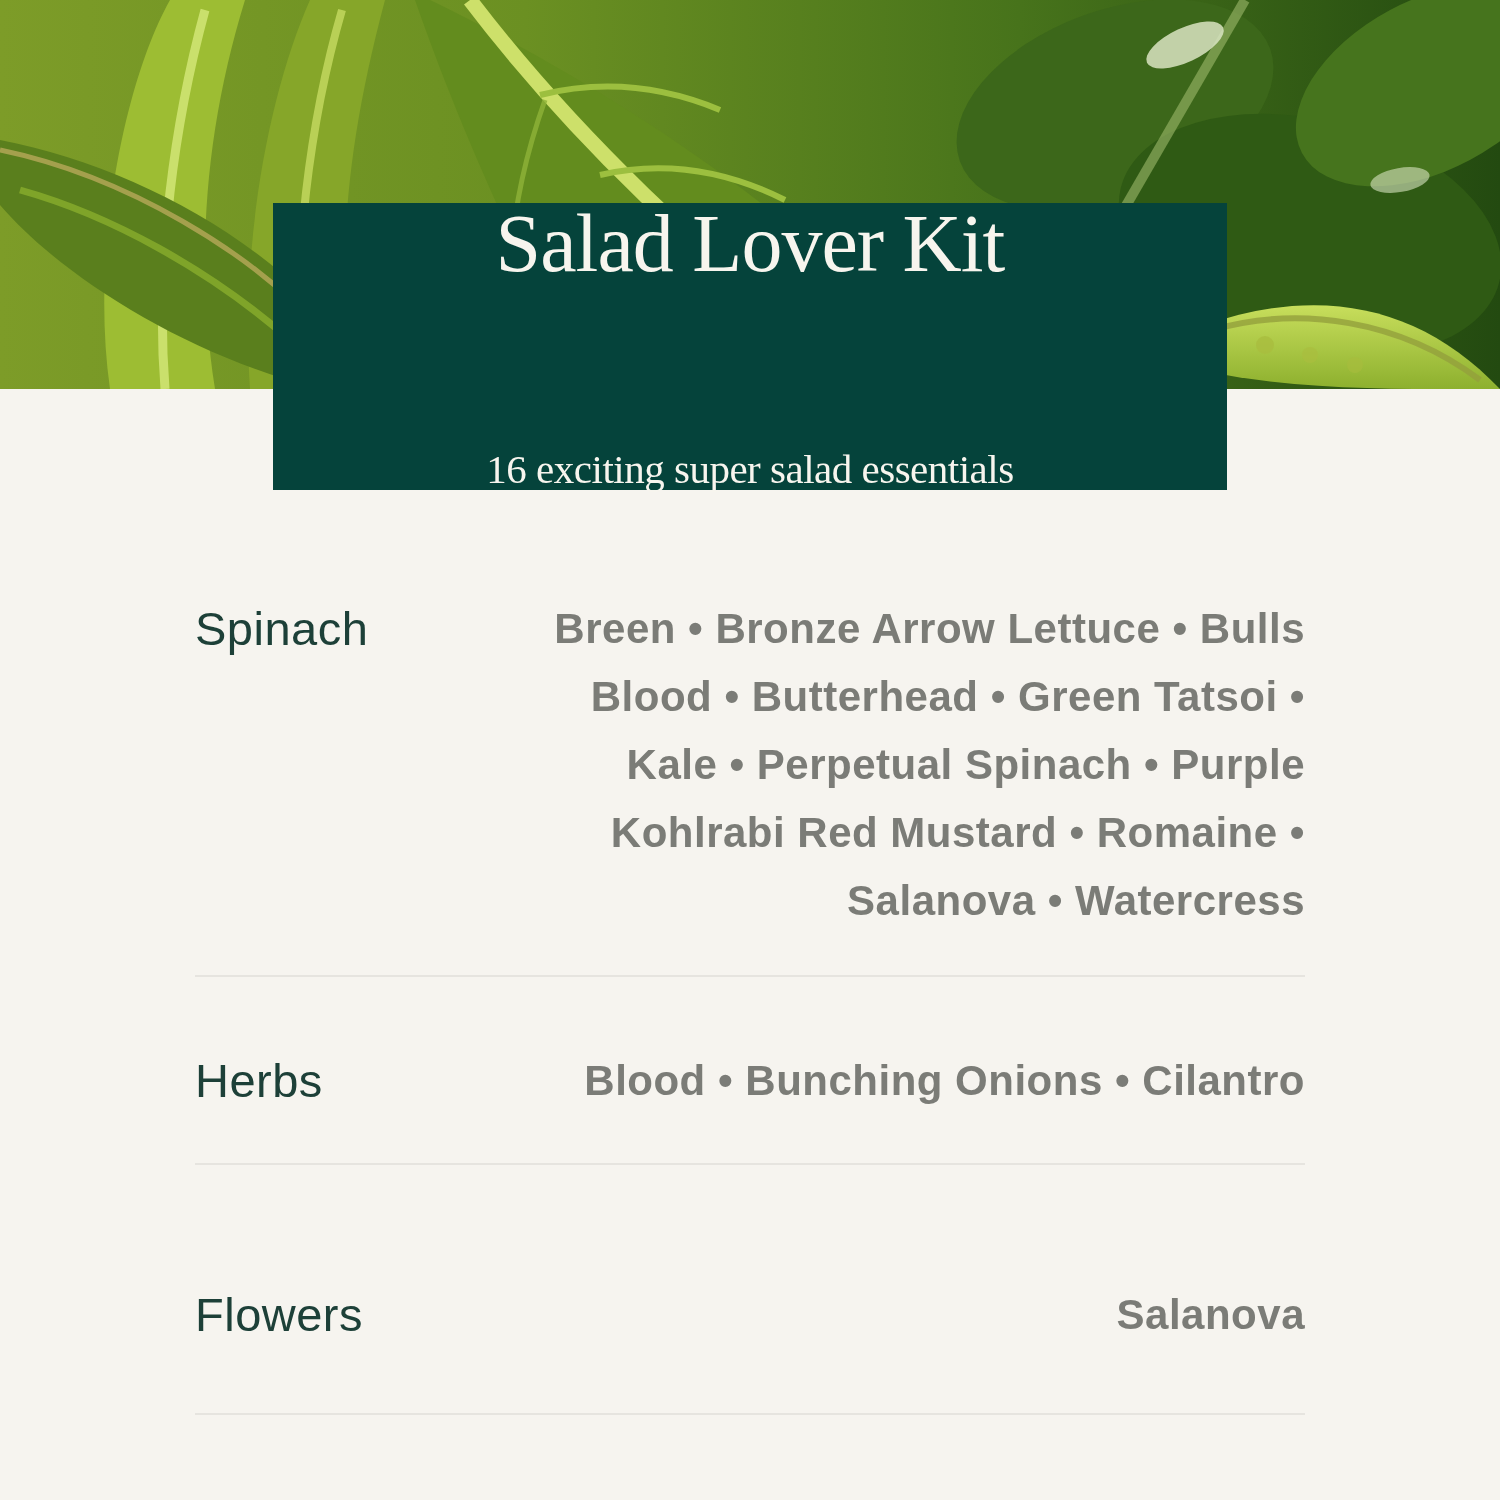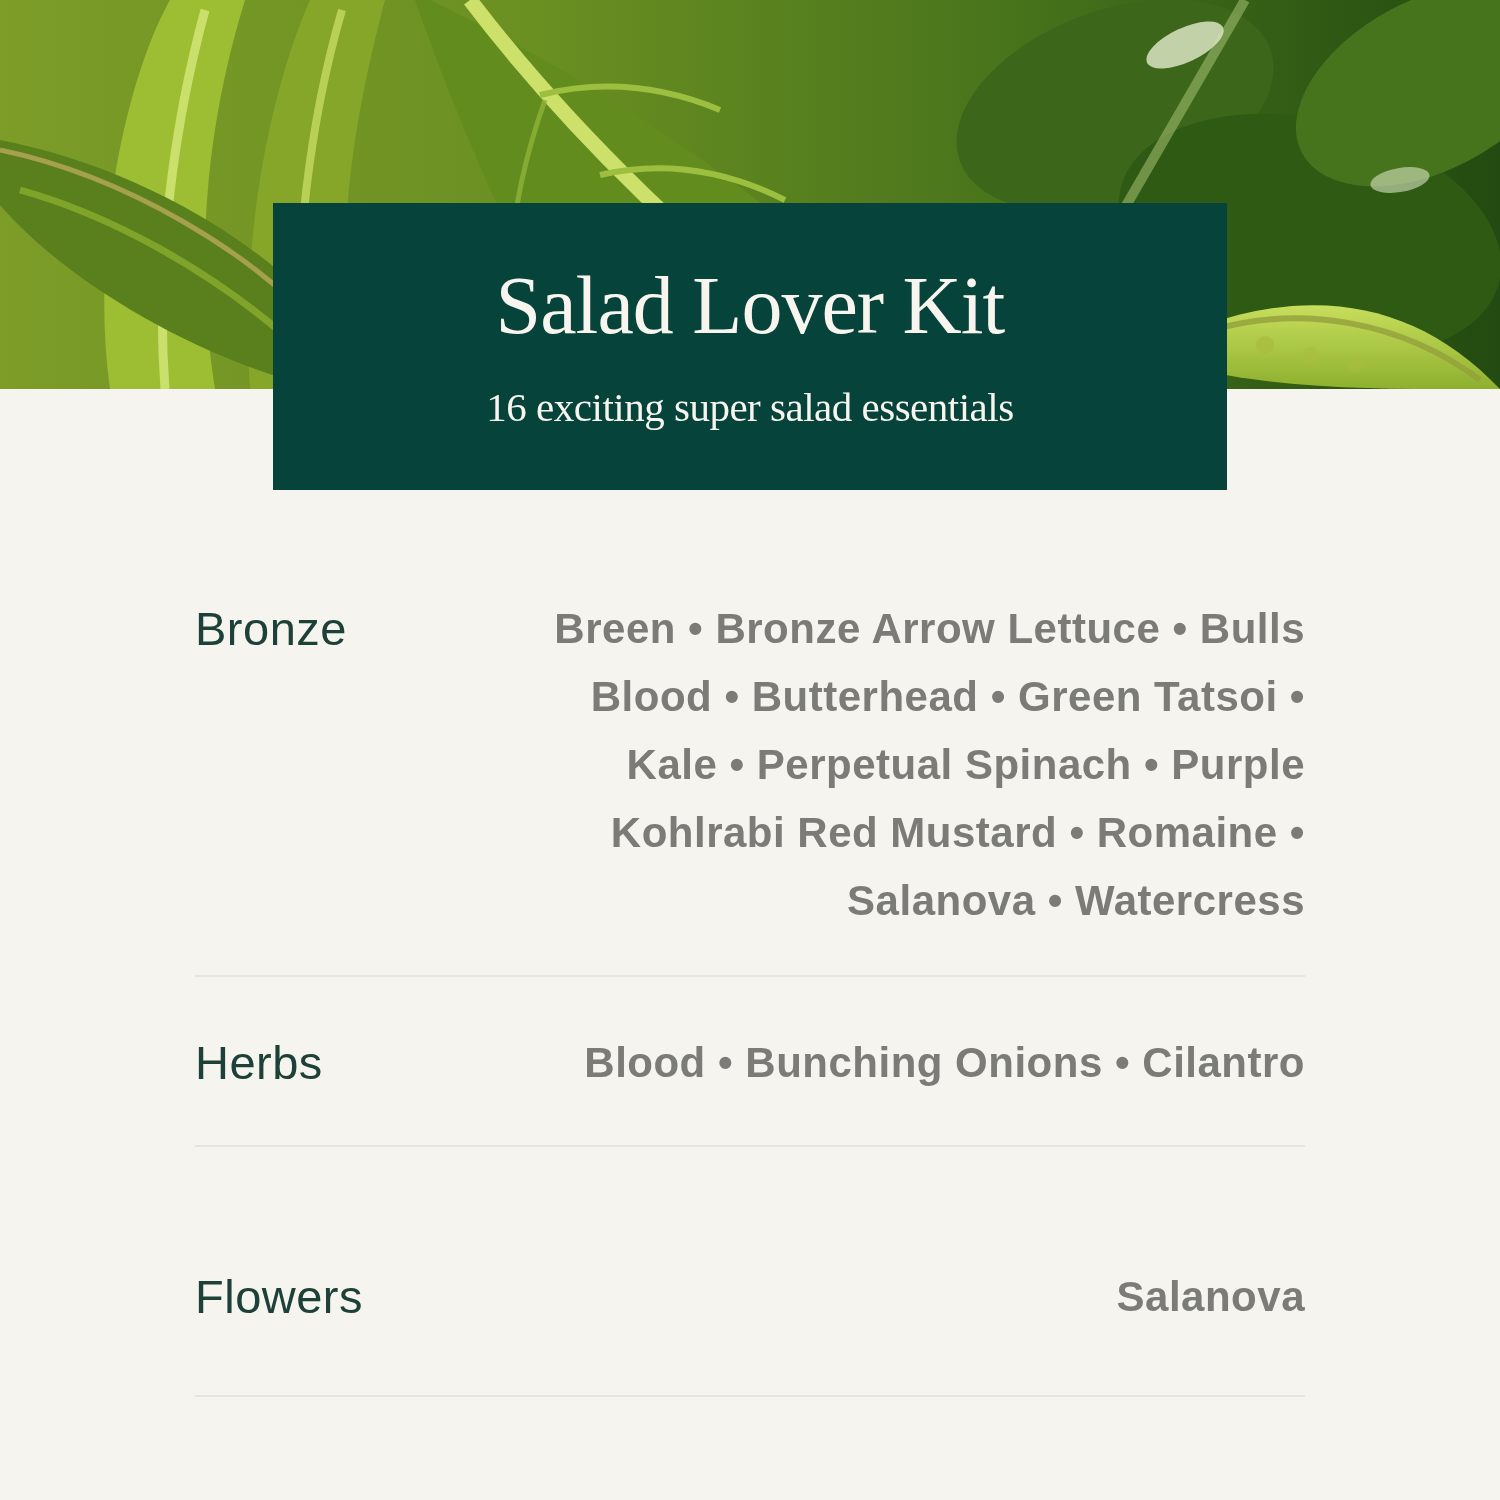--- a/index.html
+++ b/index.html
@@ -30,21 +30,21 @@
     overflow:hidden;
   }
   .hero svg{display:block;width:1500px;height:389px;}
   
   .banner{
     position:absolute;
     left:273px;top:203px;
     width:954px;height:287px;
     background:var(--banner-background);
     display:flex;flex-direction:column;
-    align-items:center;justify-content:center;
+    align-items:center;justify-content:space-between;
     gap:40px;
   }
   .banner-title{
     font-family:"Liberation Serif","DejaVu Serif",serif;
     font-size:82px;line-height:1;
     letter-spacing:-1px;
     color:var(--banner-text);
     white-space:nowrap;
   }
   .banner-subtitle{
@@ -74,21 +74,21 @@
     letter-spacing:0.5px;
     font-weight:700;
     text-align:right;
   }
   .divider{
     border:none;margin:0;
     border-top:2px solid var(--divider);
     width:100%;
   }
   .divider.d1{margin-top:40px;}
-  .row.r2{margin-top:52px;}
+  .row.r2{margin-top:70px;}
   .divider.d2{margin-top:48px;}
   .row.r3{margin-top:116px;}
   .divider.d3{margin-top:64px;}
 </style>
 </head>
 <body>
 
 <div class="canvas">
 
   <div class="hero">
@@ -141,21 +141,21 @@
   </div>
 
   <div class="banner">
     <div class="banner-title">Salad Lover Kit</div>
     <div class="banner-subtitle">16 exciting super salad essentials</div>
   </div>
 
   <div class="content">
 
     <div class="row r1">
-      <div class="row-label">Bronze</div>
+      <div class="row-label">Spinach</div>
       <div class="row-text">Breen • Bronze Arrow Lettuce • Bulls Blood • Butterhead • Green Tatsoi • Kale • Perpetual Spinach • Purple Kohlrabi Red Mustard • Romaine • Salanova • Watercress</div>
     </div>
     <hr class="divider d1">
 
     <div class="row r2">
       <div class="row-label">Herbs</div>
       <div class="row-text">Blood • Bunching Onions • Cilantro</div>
     </div>
     <hr class="divider d2">
 

